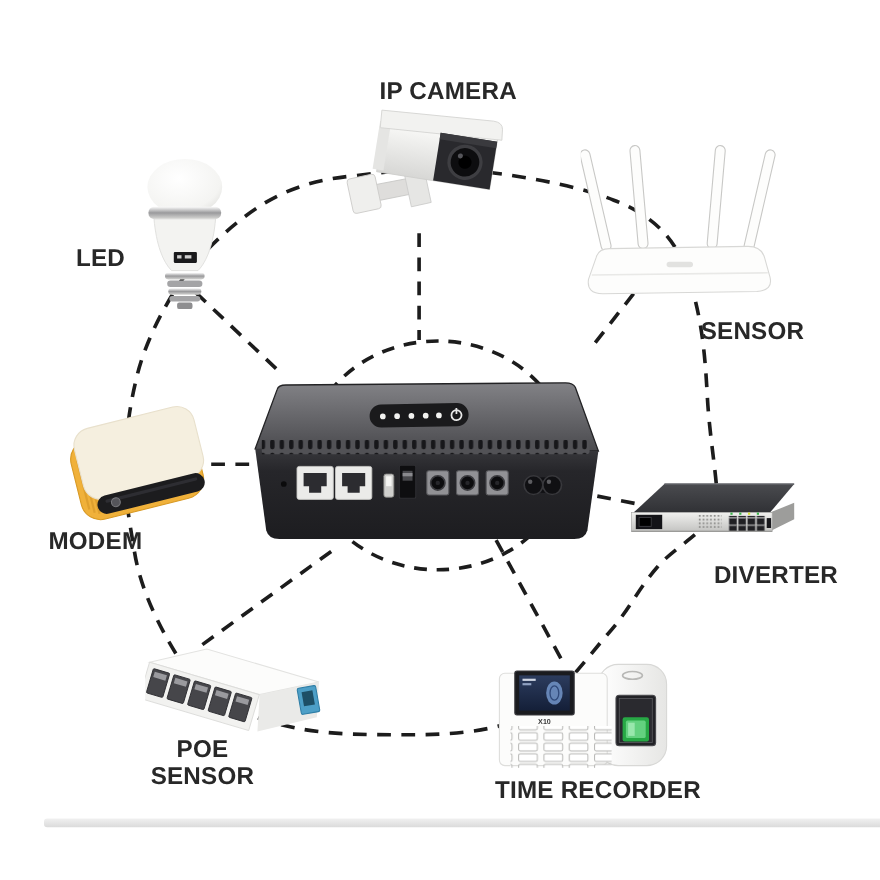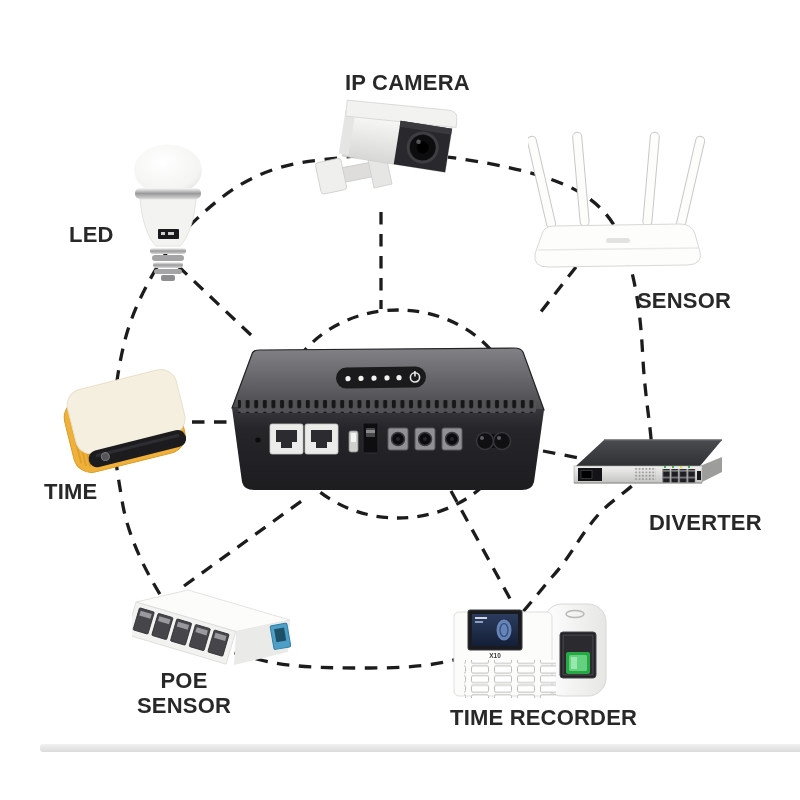--- a/index.html
+++ b/index.html
@@ -281,21 +281,21 @@
     <g>
       <rect x="118" y="54" width="24" height="22" rx="2" fill="#27a845"></rect>
       <rect x="121" y="57" width="18" height="16" rx="1.5" fill="#63d17f"></rect>
       <rect x="123" y="59" width="6" height="12" fill="#a5ecb8" opacity="0.8"></rect>
     </g>
   </svg>
 
   <div class="label" style="left:345px;top:70px">IP CAMERA</div>
   <div class="label" style="left:69px;top:222px">LED</div>
   <div class="label" style="left:637px;top:288px">SENSOR</div>
-  <div class="label" style="left:44px;top:479px">TIME</div>
+  <div class="label" style="left:44px;top:479px">MODEM</div>
   <div class="label" style="left:649px;top:510px">DIVERTER</div>
   <div class="label center" style="left:134px;top:668px;width:100px">
     <div>POE</div>
     <div>SENSOR</div>
   </div>
   <div class="label" style="left:450px;top:705px">TIME RECORDER</div>
 
   <div id="bottom-bar"></div>
 </div>
 

